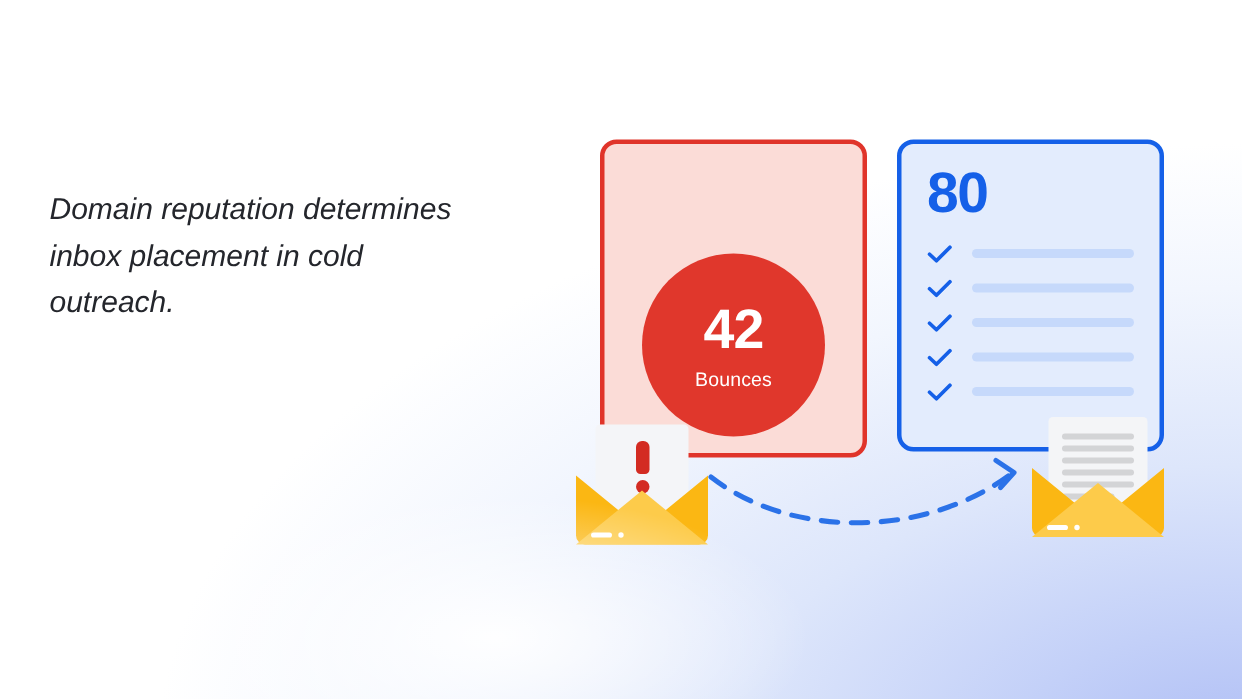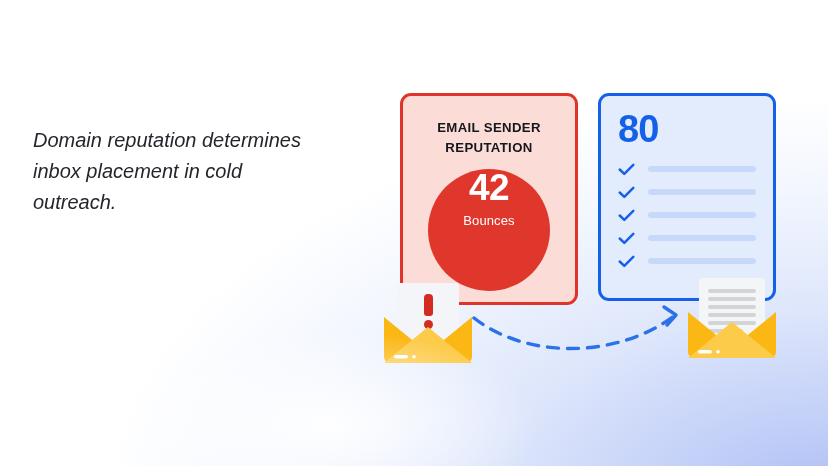--- a/index.html
+++ b/index.html
@@ -115,21 +115,21 @@
     left: 50%;
     transform: translateX(-50%);
     top: 73px;
     width: 122px;
     height: 122px;
     border-radius: 50%;
     background: #e0372c;
     display: flex;
     flex-direction: column;
     align-items: center;
-    justify-content: flex-start;
+    justify-content: center;
   }
   .bounce-num {
     font-size: 37px;
     font-weight: 700;
     color: #ffffff;
     line-height: 1;
     letter-spacing: -0.5px;
   }
   .bounce-label {
     margin-top: 7px;
@@ -240,21 +240,20 @@
   <div class="left-col">
 
 
 
     <p class="subcopy">Domain reputation determines inbox placement in cold outreach.</p>
   </div>
 
   <div class="illustration">
 
     <div class="card-red">
-      <div class="card-red-title">EMAIL SENDER REPUTATION</div>
       <div class="bounce-circle">
         <div class="bounce-num">42</div>
         <div class="bounce-label">Bounces</div>
       </div>
     </div>
 
     <div class="card-blue">
       <div class="score-num">80</div>
       <div class="check-list">
         <div class="check-row">

